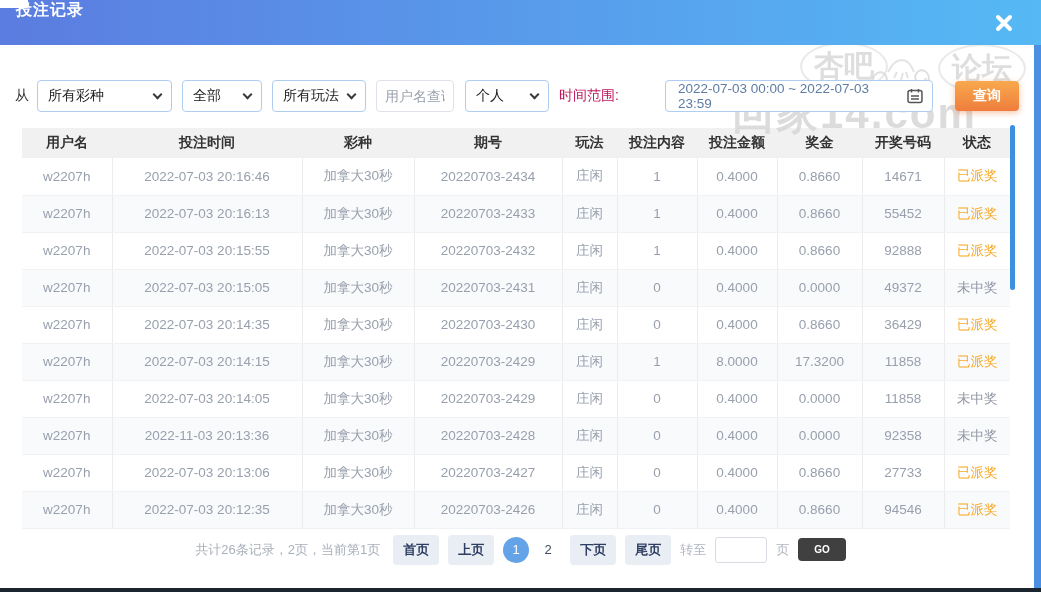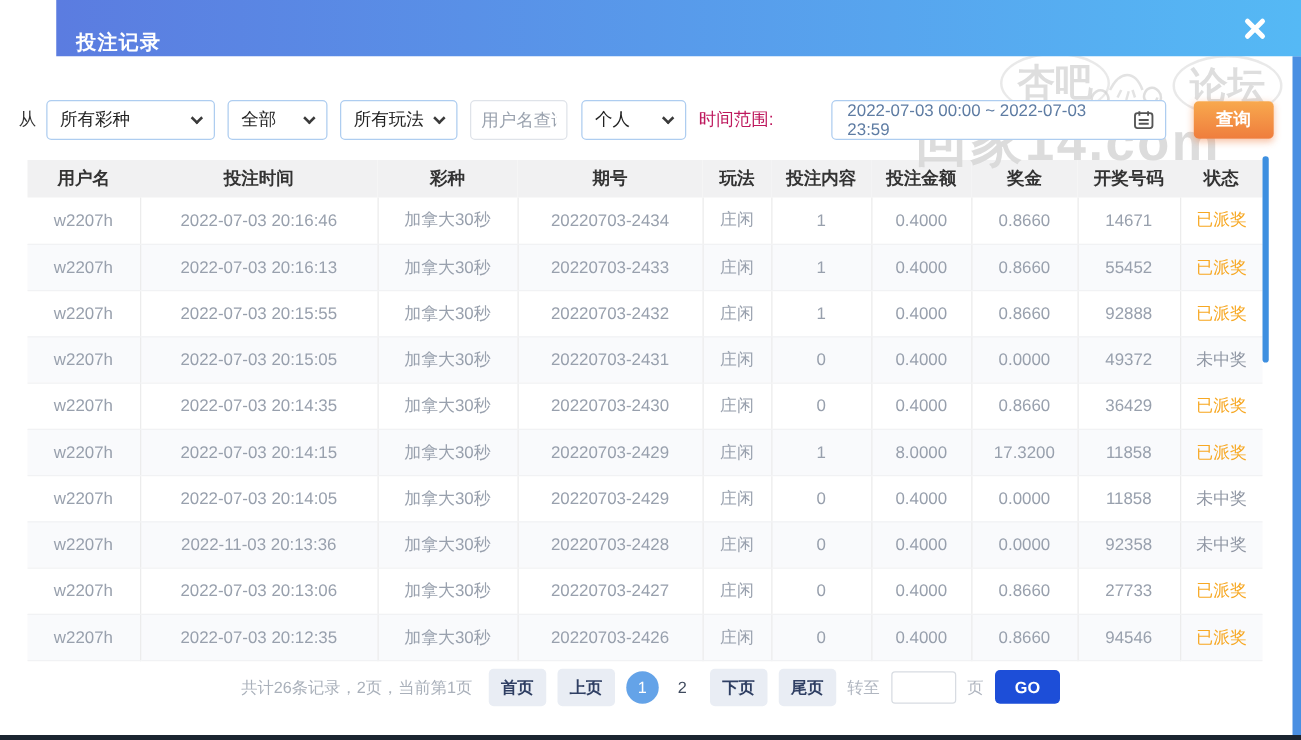--- a/index.html
+++ b/index.html
@@ -6,21 +6,21 @@
   html,body { background:#e8e8e8; }
   body { font-family:"Liberation Sans","DejaVu Sans",sans-serif; }
   .screen {
     position:relative; width:1041px; height:592px; background:#fff;
     overflow:hidden; margin:0 auto;
   }
   
   .modal-header {
     position:relative; height:45px;
     background:linear-gradient(90deg,#5b7ce0 0%,#55b9f5 100%);
-    display:flex; align-items:flex-end; padding:0 16px; z-index:8;margin-left:45px;
+    display:flex; align-items:flex-start; padding:0 16px; z-index:8;
   }
   .modal-title { color:#fff; font-size:16px; font-weight:bold; letter-spacing:1px; }
   .close-btn {
     position:absolute; right:24px; top:10px; width:26px; height:26px;
     background:transparent; border:none; cursor:pointer;
     display:flex; align-items:center; justify-content:center;
   }
   .corner-notch { position:absolute; top:0; left:0; width:28px; height:8px; background:#fff; z-index:9; }
   
   .filter-bar {
@@ -106,22 +106,22 @@
     width:26px; height:26px; border-radius:50%; border:none; background:transparent;
     color:#3f4a5e; font-size:13px; cursor:pointer; font-family:inherit;
   }
   .page-btn.active { background:#64a3e8; color:#fff; }
   .goto-label, .page-unit { color:#b0b6c0; font-size:13px; }
   .goto-input {
     width:52px; height:26px; border:1px solid #d8dce2; border-radius:3px;
     outline:none; font-size:13px; padding:0 5px; font-family:inherit;
   }
   .go-btn {
-    background:#1d4ed8; color:#fff; border:none; border-radius:4px;
-    padding:6px 16px; font-size:13px; font-weight:bold; cursor:pointer; font-family:inherit;
+    background:#404040; color:#fff; border:none; border-radius:4px;
+    padding:6px 16px; font-size:10px; font-weight:bold; cursor:pointer; font-family:inherit;
   }
   
   .right-track { position:absolute; top:45px; right:0; width:7px; bottom:3px; background:#4a8fe2; z-index:7; }
   .scroll-thumb { position:absolute; top:125px; left:1010px; width:5px; height:165px; background:#3d8fe0; border-radius:3px; z-index:7; cursor:pointer; }
   .bottom-bar { position:absolute; left:0; right:0; bottom:0; height:4px; background:#1b2530; z-index:8; }
 </style>
 </head>
 <body>
 
 <div class="screen">

